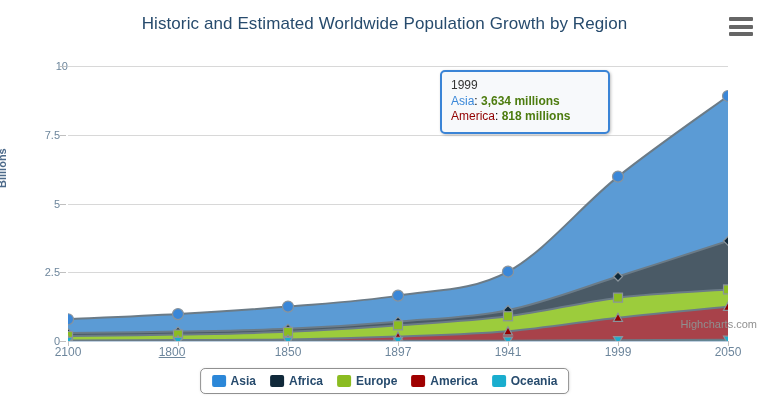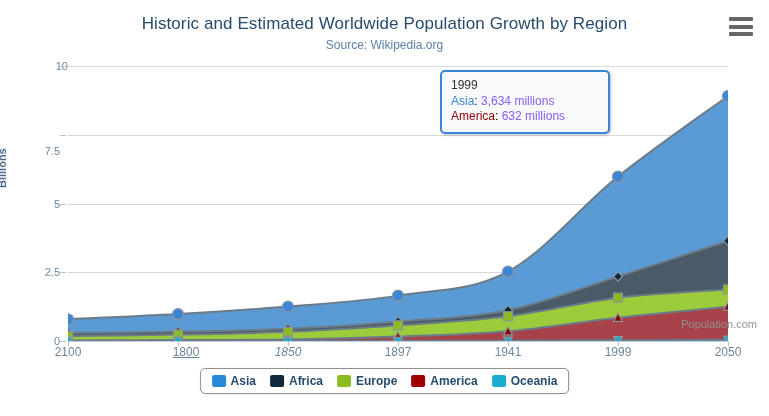--- a/index.html
+++ b/index.html
@@ -67,52 +67,51 @@
   
   .tooltip{
     position:absolute;left:440px;top:70px;width:148px;
     background:#f7f9fb;border:2px solid #3a84d6;border-radius:5px;
     padding:6px 9px 8px 9px;box-shadow:1px 1px 3px rgba(0,0,0,.25);
     z-index:40;
   }
   .tt-head{font-size:12px;color:#333;margin-bottom:2px;}
   .tt-row{font-size:12px;line-height:15px;color:#000;white-space:nowrap;}
   .tt-name{font-weight:normal;}
-  .tt-val{font-weight:normal;color:#8b5cf6;}
+  .tt-val{font-weight:bold;color:#4d7c0f;}
 
   .credits{
     position:absolute;right:12px;bottom:6px;font-size:11px;color:#909090;
     cursor:pointer;
   }
   svg{display:block;}
 </style>
 </head>
 <body>
 
 <div id="chart-root">
 
   <div class="chart-title">Historic and Estimated Worldwide Population Growth by Region</div>
-  <div class="chart-subtitle">Source: Wikipedia.org</div>
 
   <div class="menu-button">
     <span></span>
     <span></span>
     <span></span>
   </div>
 
   <div>
     <div class="ylabel">Billions</div>
     <div id="yticks">
         <div class="ytick" style="top: 341px; left: 8px; width: 52px; position: absolute;">0</div>
         <div class="ytick-mark" style="position: absolute; top: 341px;"></div>
         <div class="ytick" style="top: 272.25px; left: 8px; width: 52px; position: absolute;">2.5</div>
         <div class="ytick-mark" style="position: absolute; top: 272.25px;"></div>
         <div class="ytick" style="top: 203.5px; left: 8px; width: 52px; position: absolute;">5</div>
         <div class="ytick-mark" style="position: absolute; top: 203.5px;"></div>
-        <div class="ytick" style="top: 134.75px; left: 8px; width: 52px; position: absolute; margin-top: 16px;">7.5</div>
+        <div class="ytick" style="top: 134.75px; left: 8px; width: 52px; position: absolute;">7.5</div>
         <div class="ytick-mark" style="position: absolute; top: 134.75px;"></div>
         <div class="ytick" style="top: 66px; left: 16px; width: 52px; position: absolute;">10</div>
         <div class="ytick-mark" style="position: absolute; top: 66px;"></div>
       </div>
   </div>
 
   <div id="grid">
       <div class="gridline base" style="left: 68px; top: 341px; position: absolute;"></div>
       <div class="gridline" style="left: 68px; top: 272.25px; position: absolute;"></div>
       <div class="gridline" style="left: 68px; top: 203.5px; position: absolute;"></div>
@@ -187,39 +186,39 @@
           <polygon points="550,278.675 554.5,270.575 545.5,270.575" fill="#1aadce" stroke="#8a949c" stroke-width="1.2"></polygon>
           <polygon points="660,278.235 664.5,270.135 655.5,270.135" fill="#1aadce" stroke="#8a949c" stroke-width="1.2"></polygon>
         </g>
       </svg>
   </div>
 
   <div class="axis-line"></div>
   <div id="xticks">
       <div class="xtick" style="left: 68px;">2100</div>
       <div class="xtick-mark" style="left: 68px;"></div>
-      <div class="xtick" style="left: 186px; text-decoration: underline;">1800</div>
+      <div class="xtick" style="left: 172px; text-decoration: underline;">1800</div>
       <div class="xtick-mark" style="left: 178px;"></div>
-      <div class="xtick" style="left: 288px; font-style: italic;">1850</div>
+      <div class="xtick" style="left: 288px;">1850</div>
       <div class="xtick-mark" style="left: 288px;"></div>
       <div class="xtick" style="left: 398px;">1897</div>
       <div class="xtick-mark" style="left: 398px;"></div>
       <div class="xtick" style="left: 508px;">1941</div>
       <div class="xtick-mark" style="left: 508px;"></div>
       <div class="xtick" style="left: 618px;">1999</div>
       <div class="xtick-mark" style="left: 618px;"></div>
       <div class="xtick" style="left: 728px;">2050</div>
       <div class="xtick-mark" style="left: 728px;"></div>
     </div>
 
   <div class="tooltip">
     <div class="tt-head">1999</div>
     <div id="tt-rows">
         <div class="tt-row"><span class="tt-name" style="color: rgb(58, 135, 216);">Asia</span><span>: </span><span class="tt-val">3,634 millions</span></div>
-        <div class="tt-row"><span class="tt-name" style="color: rgb(145, 0, 0);">America</span><span>: </span><span class="tt-val">632 millions</span></div>
+        <div class="tt-row"><span class="tt-name" style="color: rgb(145, 0, 0);">America</span><span>: </span><span class="tt-val">818 millions</span></div>
       </div>
   </div>
 
   <div class="legend" id="legend">
       <div class="legend-item">
         <span class="legend-swatch" style="background: rgb(43, 135, 216);"></span>
         <span class="legend-label">Asia</span>
       </div>
       <div class="legend-item">
         <span class="legend-swatch" style="background: rgb(16, 41, 58);"></span>
@@ -232,14 +231,14 @@
       <div class="legend-item">
         <span class="legend-swatch" style="background: rgb(160, 0, 0);"></span>
         <span class="legend-label">America</span>
       </div>
       <div class="legend-item">
         <span class="legend-swatch" style="background: rgb(26, 173, 206);"></span>
         <span class="legend-label">Oceania</span>
       </div>
     </div>
 
-  <div class="credits">Population.com</div>
+  <div class="credits">Highcharts.com</div>
 </div>
 
 </body></html>

